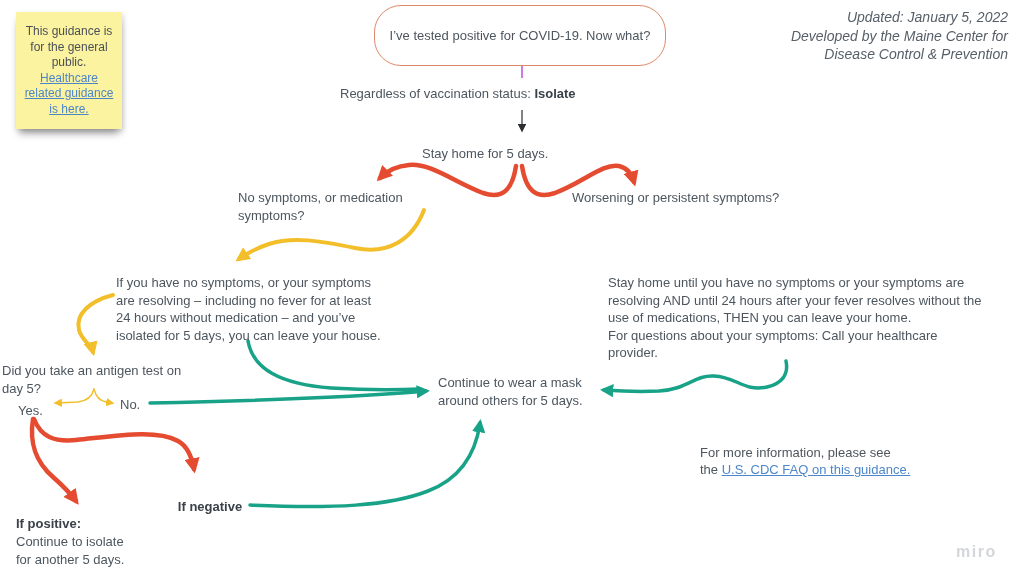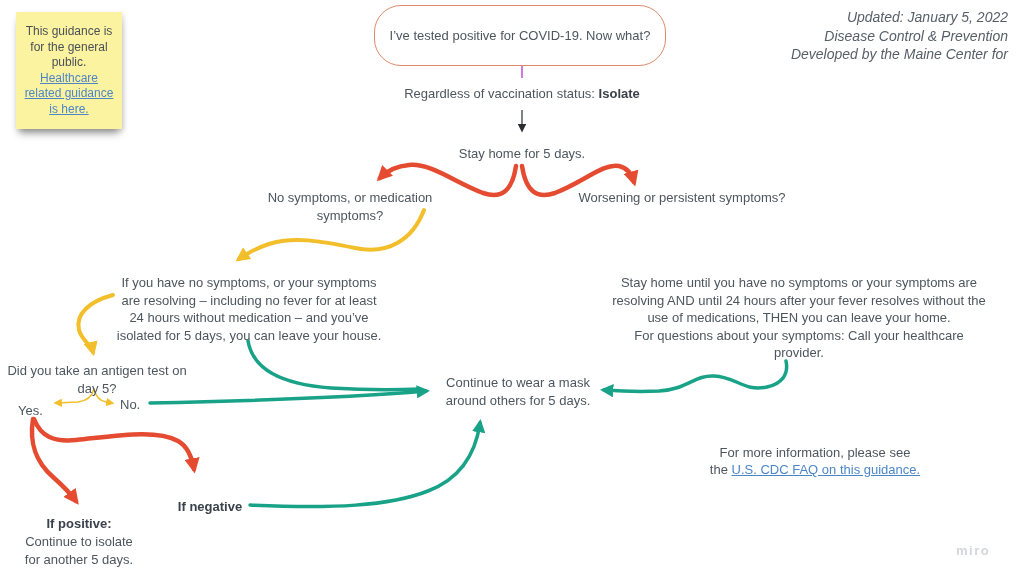--- a/index.html
+++ b/index.html
@@ -1,21 +1,21 @@
 <!DOCTYPE html>
 <html><head>
 <meta charset="utf-8">
 <style>
   html,body{margin:0;padding:0;background:#ffffff;}
   #board{
     position:relative;width:1024px;height:585px;overflow:hidden;background:#ffffff;
     font-family:"Liberation Sans","DejaVu Sans",sans-serif;color:#4d565e;font-size:13px;
   }
   .abs{position:absolute;}
-  .center{text-align:center;}
+  .center{}
   .flowtext{line-height:17.5px;color:#4d565e;}
   svg#arrows{position:absolute;left:0;top:0;z-index:0;}
   .txt{z-index:1;}
   
   #sticky{
     left:16px;top:12px;width:106px;height:117px;background:#fbf3a0;
     box-shadow:0 7px 8px -3px rgba(0,0,0,.40),2px 2px 5px rgba(0,0,0,.12);
     display:flex;align-items:center;padding:4px 6px;box-sizing:border-box;
   }
   #sticky .inner{font-size:12px;line-height:15.5px;text-align:center;color:#4a5057;}
@@ -34,21 +34,21 @@
   #q-right{left:572px;top:189px;width:220px;}
   #left-info{left:116px;top:274px;width:266px;}
   #right-info{left:608px;top:274px;width:382px;}
   #antigen{left:2px;top:362px;width:190px;line-height:18px;}
   #yes{left:18px;top:402px;width:40px;}
   #no{left:120px;top:396px;width:40px;}
   #mask{left:438px;top:374px;width:160px;}
   #if-negative{left:170px;top:498px;width:80px;text-align:center;}
   #if-positive{left:16px;top:515px;width:126px;line-height:18px;}
   #more-info{left:700px;top:444px;width:230px;line-height:17px;}
-  #watermark{left:956px;top:543px;font-size:13px;font-weight:bold;letter-spacing:1.5px;
+  #watermark{left:956px;top:543px;font-size:16px;font-weight:bold;letter-spacing:1.5px;
     color:#d3d6da;text-decoration:none;}
 </style>
 </head>
 <body>
 
 <div id="board">
 
   <svg id="arrows" width="1024" height="585" viewBox="0 0 1024 585" fill="none">
     <defs>
       <marker id="mRed" viewBox="0 0 10 10" refX="7" refY="5" markerWidth="3.4" markerHeight="3.4" orient="auto">
@@ -94,22 +94,22 @@
       <a class="link">Healthcare related guidance is here.</a>
     </div>
   </div>
 
   <div id="pill" class="abs txt">
     <span>I’ve tested positive for COVID-19. Now what?</span>
   </div>
 
   <div id="updated" class="abs txt">
     <div>Updated: January 5, 2022</div>
+    <div>Developed by the Maine Center for</div>
     <div>Disease Control &amp; Prevention</div>
-    <div>Developed by the Maine Center for</div>
   </div>
 
   <div id="vax" class="abs txt center flowtext">
     <span>Regardless of vaccination status: </span><span class="bold">Isolate</span>
   </div>
 
   <div id="stayhome" class="abs txt center flowtext">
     <span>Stay home for 5 days.</span>
   </div>
 

